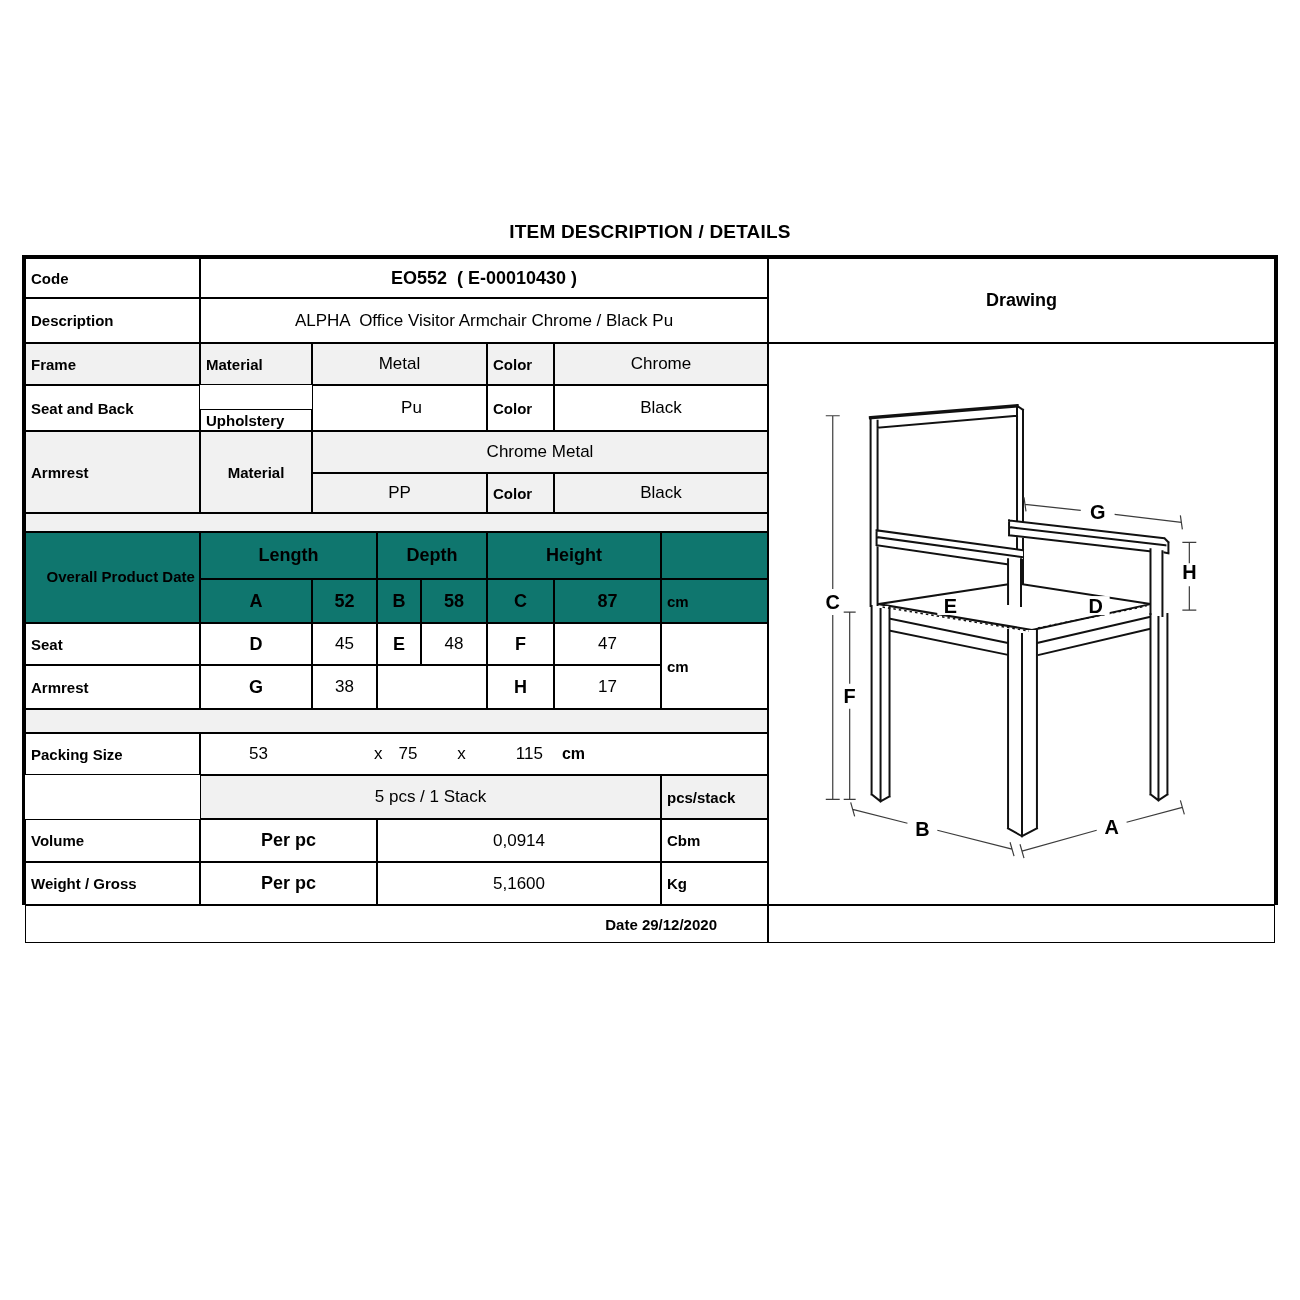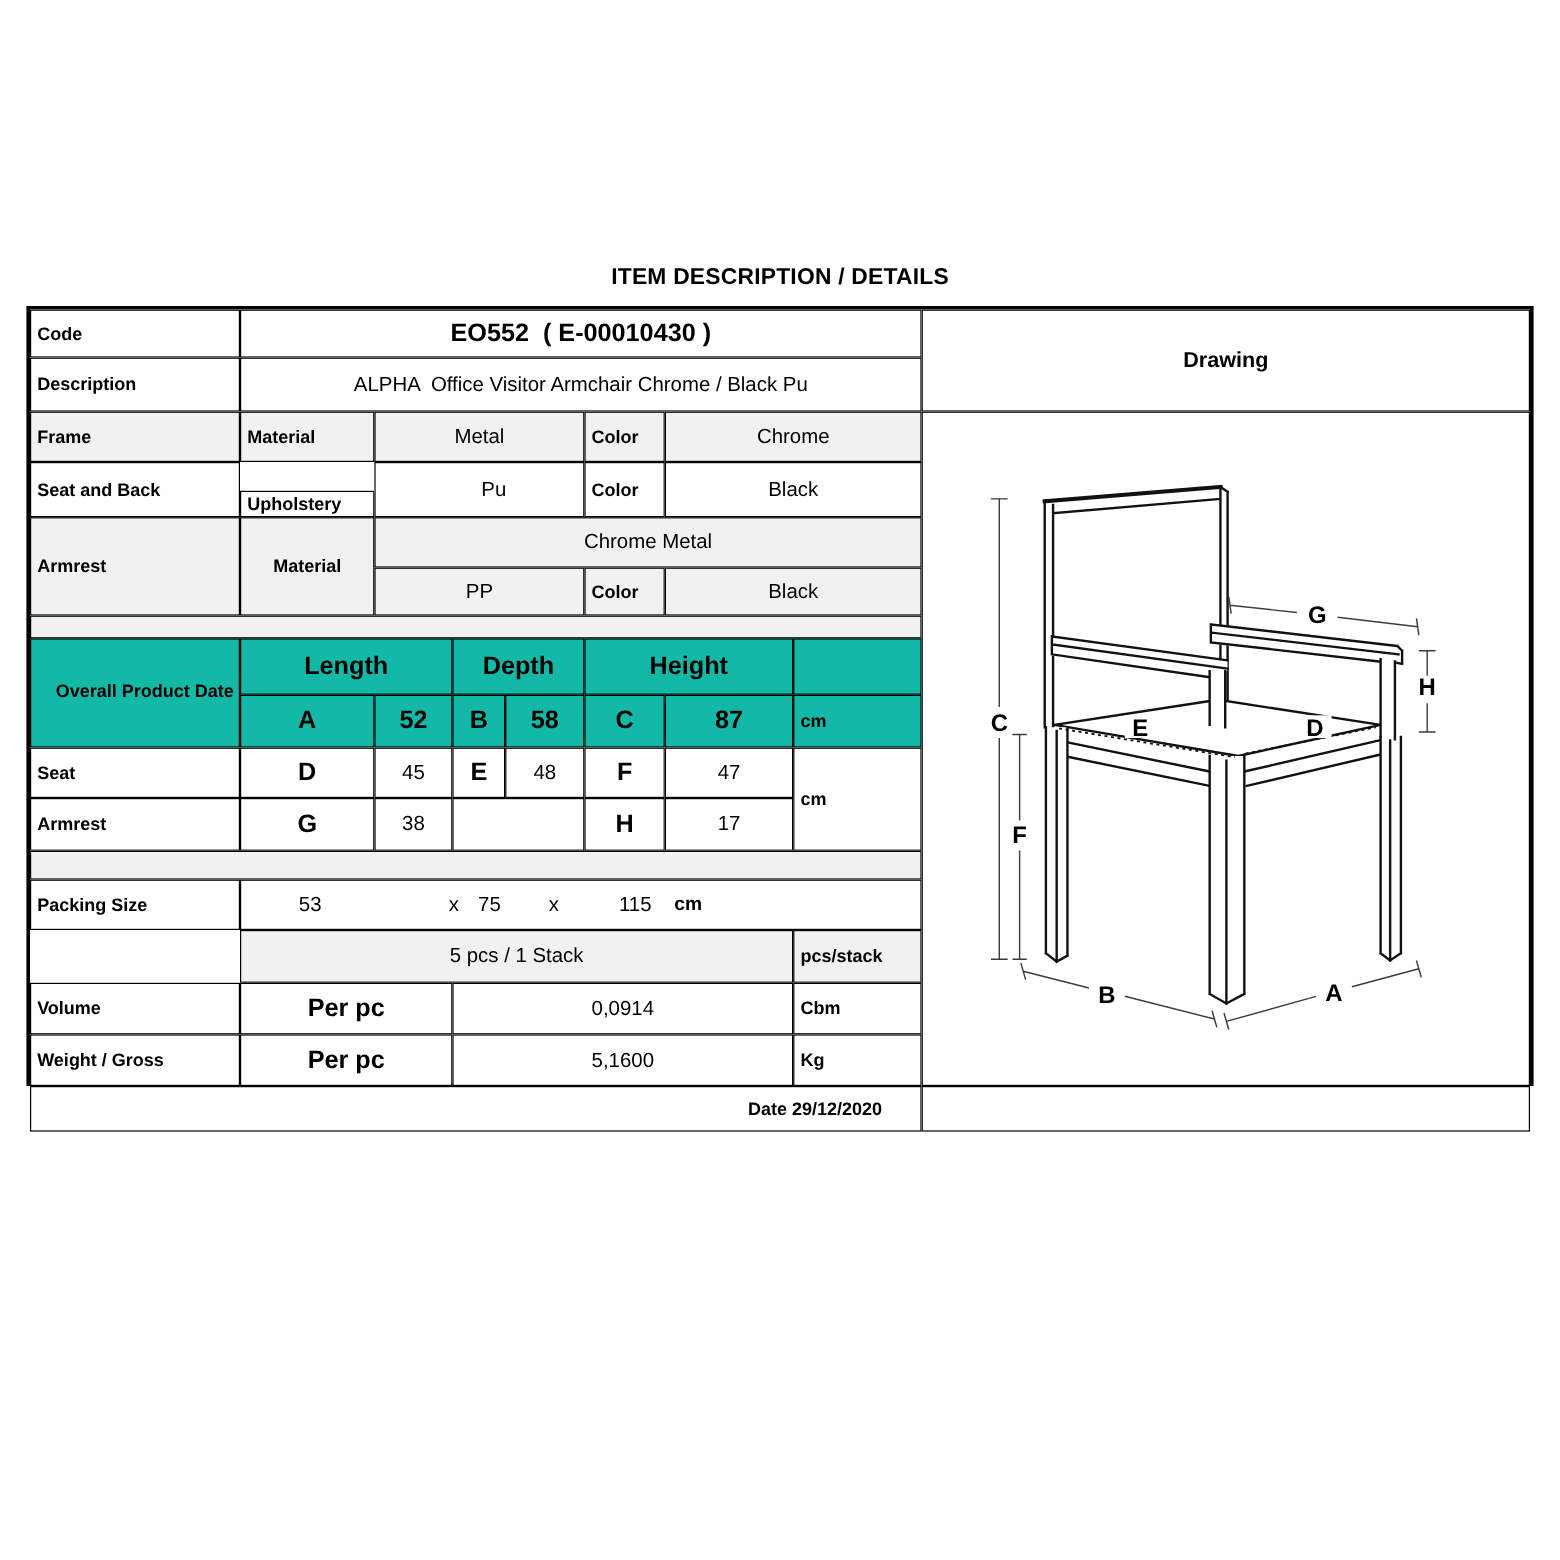--- a/index.html
+++ b/index.html
@@ -9,25 +9,25 @@
          font-size:19px;font-weight:bold;letter-spacing:.2px;}
   .spec{position:absolute;left:22px;top:255px;width:1256px;height:650px;
         box-sizing:border-box;border:3px solid #000;display:grid;
         grid-template-columns:175px 112px 65px 44px 66px 67px 107px 107px 507px;
         grid-template-rows:40px 45px 42px 46px 42px 40px 19px 47px 44px 42px 44px 24px 42px 44px 43px 43px 38px;}
   .cell{box-sizing:border-box;border:1px solid #000;display:flex;align-items:center;
         justify-content:center;background:#fff;overflow:hidden;white-space:pre;}
   .lbl{justify-content:flex-start;padding-left:5px;font-weight:bold;font-size:15px;}
   .lblc{font-weight:bold;font-size:15px;}
   .val{font-size:17px;}
-  .valb{font-size:21px;font-weight:bold;text-align:right;}
+  .valb{font-size:18px;font-weight:bold;text-align:right;}
   .unit{justify-content:flex-start;padding-left:5px;font-weight:bold;font-size:15px;}
   .shade{background:#f1f1f1;}
-  .hl{background:#14b8a6;}
-  .datecell{justify-content:flex-end;padding-right:32px;font-weight:bold;font-size:15px;}
+  .hl{background:#0f766e;}
+  .datecell{justify-content:flex-end;padding-right:50px;font-weight:bold;font-size:15px;}
   .packline{justify-content:flex-start;}
   .packline .pv{font-size:17px;}
   .packline .pu{font-size:16px;font-weight:bold;}
   .center-narrow{display:block;width:132px;margin:0 auto;text-align:center;line-height:1.25;}
   .drawhdr{font-weight:bold;font-size:18px;}
   svg text{font-family:"Liberation Sans", sans-serif;font-weight:bold;font-size:20px;fill:#000;}
   svg .ch{stroke:#111;stroke-width:2;fill:none;stroke-linecap:square;}
   svg .chx{stroke:#111;stroke-width:3.5;fill:none;stroke-linecap:square;}
   svg .wf{fill:#fff;stroke:none;}
   svg .dim{stroke:#3c3c3c;stroke-width:1.2;fill:none;}

